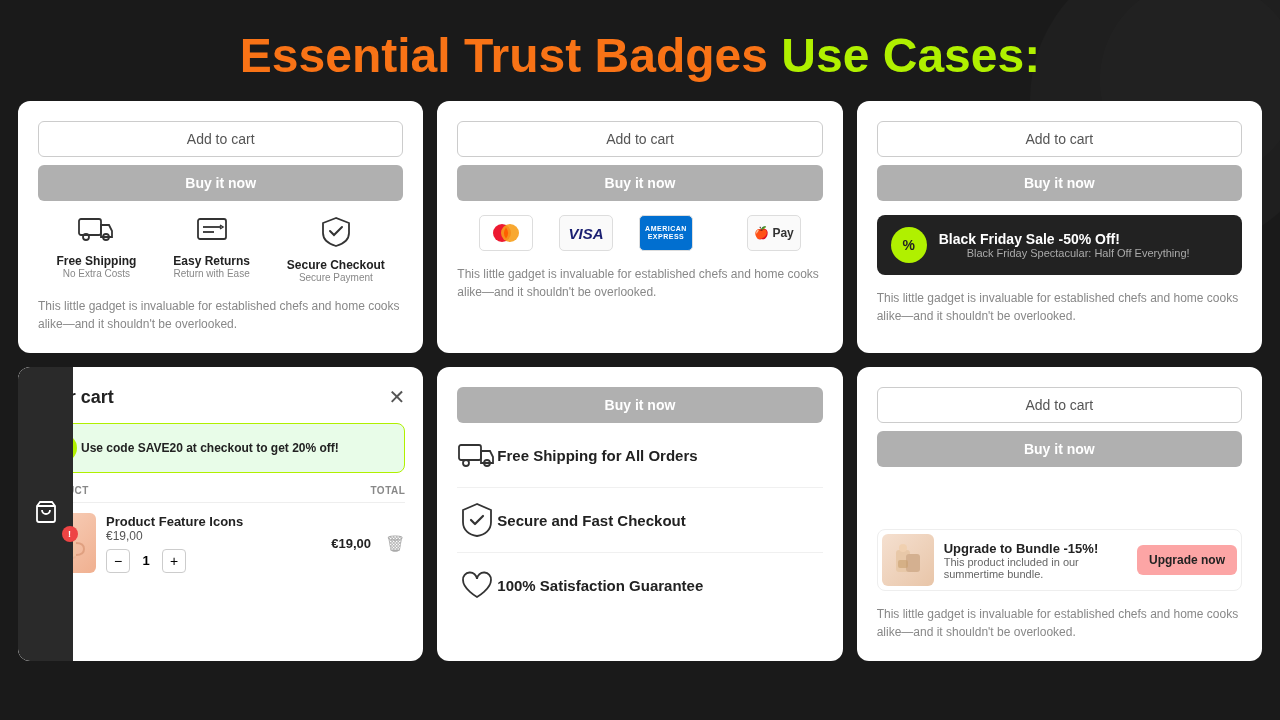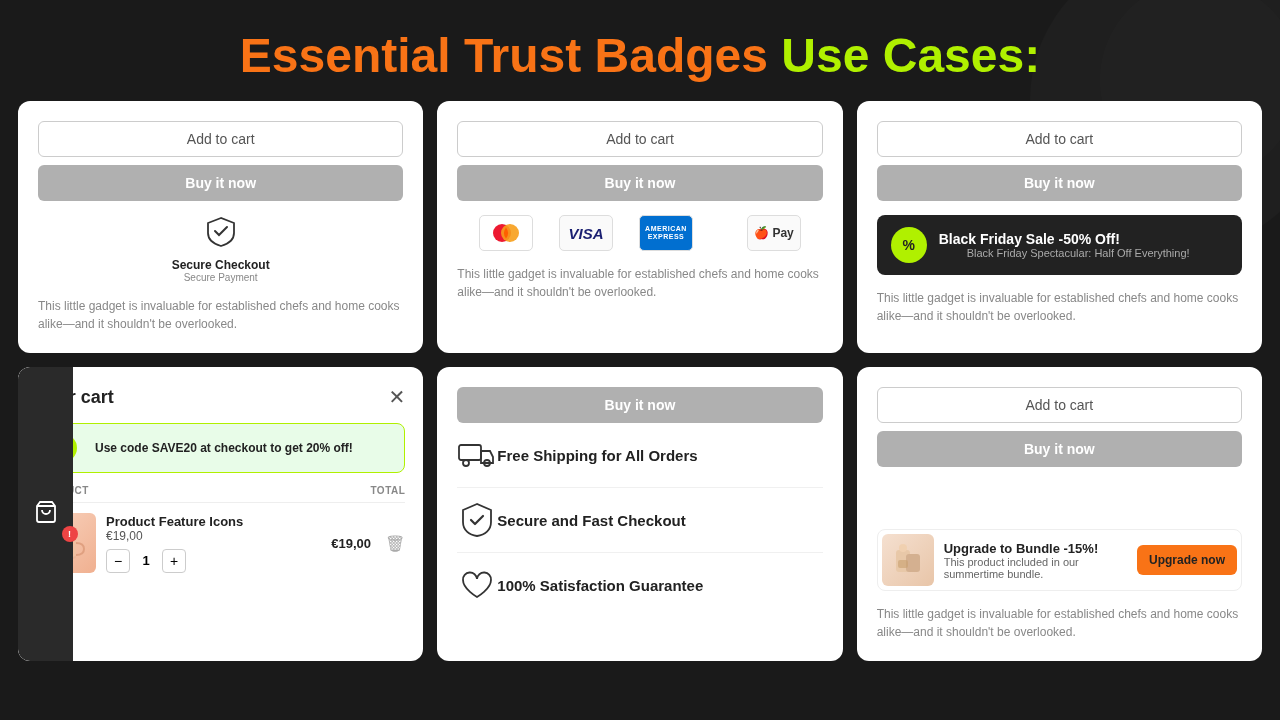--- a/index.html
+++ b/index.html
@@ -180,21 +180,21 @@
       background: none;
       border: none;
     }
     .promo-banner {
       background: #e8fce8;
       border: 1.5px solid #b0f000;
       border-radius: 8px;
       padding: 10px 12px;
       display: flex;
       align-items: center;
-      gap: 18px;
+      gap: 4px;
       margin-bottom: 12px;
     }
     .promo-icon {
       width: 28px;
       height: 28px;
       border-radius: 50%;
       background: #b0f000;
       display: flex;
       align-items: center;
       justify-content: center;
@@ -342,21 +342,21 @@
     .bundle-title {
       font-size: 13px;
       font-weight: 700;
       color: #222;
     }
     .bundle-sub {
       font-size: 11px;
       color: #666;
     }
     .btn-upgrade {
-      background: #f97316;
+      background: #fca5a5;
       color: #222;
       border: none;
       border-radius: 6px;
       padding: 8px 12px;
       font-size: 12px;
       font-weight: 700;
       cursor: pointer;
       white-space: nowrap;
     }
 
@@ -417,20 +417,44 @@
   <circle cx="200" cy="100" r="150" fill="#888" opacity="0.3"></circle>
   <circle cx="220" cy="80" r="100" fill="#999" opacity="0.2"></circle>
 </svg>
 
 <div class="grid">
 
   <div class="card">
     <button class="btn-add-to-cart">Add to cart</button>
     <button class="btn-buy-now">Buy it now</button>
     <div class="trust-badges">
+      <div class="badge-item">
+        <div class="badge-icon">
+          <svg width="36" height="28" viewBox="0 0 36 28" fill="none">
+            <rect x="1" y="4" width="22" height="16" rx="2" stroke="#333" stroke-width="1.8" fill="none"></rect>
+            <path d="M23 10h8l3 6v6H23V10z" stroke="#333" stroke-width="1.8" fill="none"></path>
+            <circle cx="8" cy="22" r="3" stroke="#333" stroke-width="1.8" fill="none"></circle>
+            <circle cx="28" cy="22" r="3" stroke="#333" stroke-width="1.8" fill="none"></circle>
+          </svg>
+        </div>
+        <div class="badge-title">Free Shipping</div>
+        <div class="badge-sub">No Extra Costs</div>
+      </div>
+      <div class="badge-item">
+        <div class="badge-icon">
+          <svg width="36" height="28" viewBox="0 0 36 28" fill="none">
+            <rect x="4" y="4" width="28" height="20" rx="2" stroke="#333" stroke-width="1.8" fill="none"></rect>
+            <line x1="9" y1="12" x2="27" y2="12" stroke="#333" stroke-width="1.8"></line>
+            <line x1="9" y1="17" x2="20" y2="17" stroke="#333" stroke-width="1.8"></line>
+            <path d="M26 14l3-2-3-2" stroke="#333" stroke-width="1.5" fill="none"></path>
+          </svg>
+        </div>
+        <div class="badge-title">Easy Returns</div>
+        <div class="badge-sub">Return with Ease</div>
+      </div>
       <div class="badge-item">
         <div class="badge-icon">
           <svg width="36" height="32" viewBox="0 0 36 32" fill="none">
             <path d="M18 3L5 8v10c0 7 6 11 13 13 7-2 13-6 13-13V8L18 3z" stroke="#333" stroke-width="1.8" fill="none"></path>
             <path d="M12 16l4 4 8-8" stroke="#333" stroke-width="2" stroke-linecap="round"></path>
           </svg>
         </div>
         <div class="badge-title">Secure Checkout</div>
         <div class="badge-sub">Secure Payment</div>
       </div>

